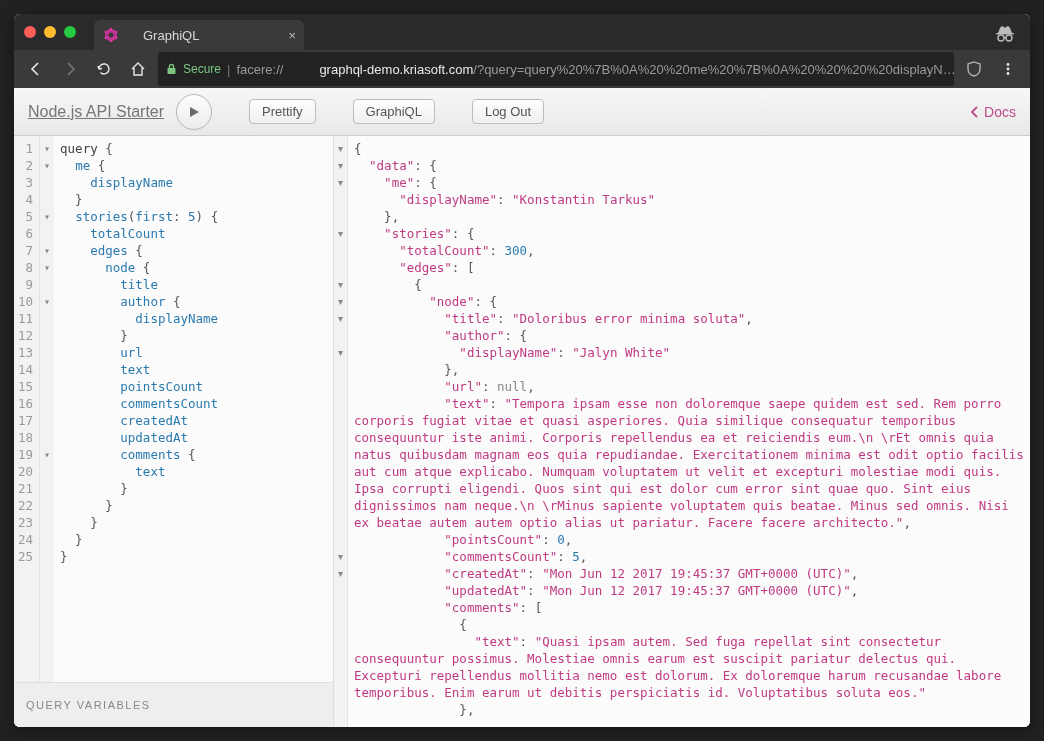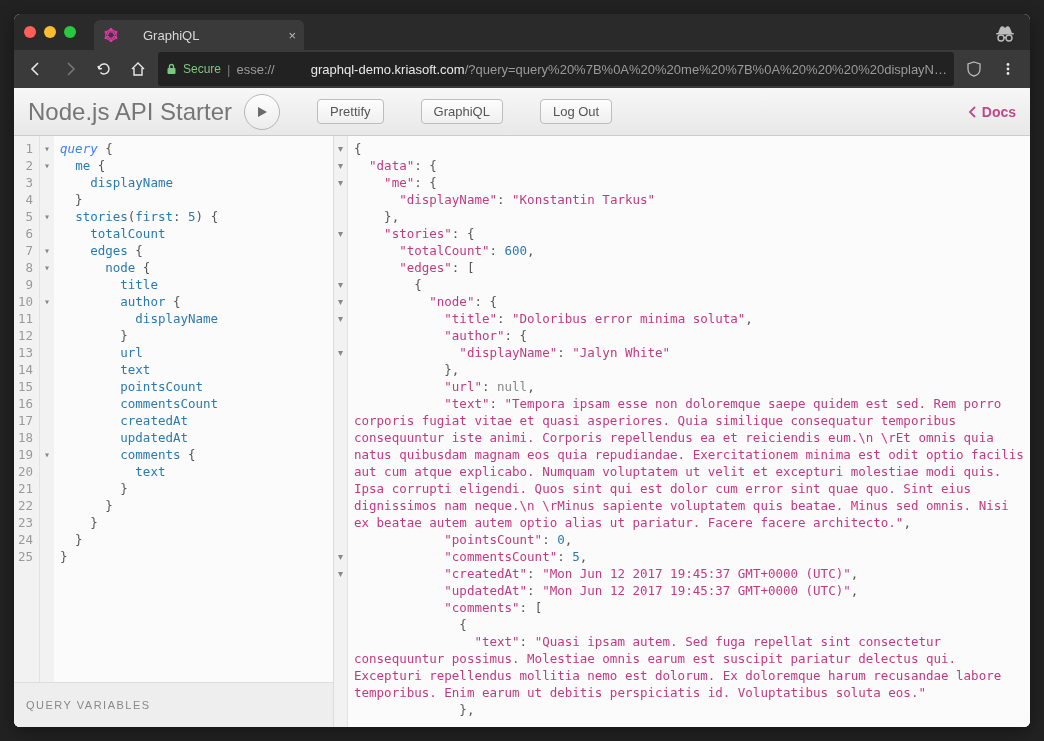--- a/index.html
+++ b/index.html
@@ -27,35 +27,35 @@
   .nav-btn { width:28px; height:28px; display:flex; align-items:center; justify-content:center; color:#999; }
   .nav-btn.enabled { color:#e8e8e8; }
   .omnibox { flex:1; background:#222; height:23px; border-radius:3px; display:flex; align-items:center; padding:17px 8px; gap:6px; color:#9a9a9a; font-size:13px; overflow:hidden; white-space:nowrap; }
   .omnibox .secure { color:#7cc680; font-size:12px; }
   .omnibox .sep { color:#777; }
   .omnibox .host { color:#e8e8e8;margin-left:36px; }
 
   
   .graphiql { flex:1; display:flex; flex-direction:column; background:#f6f6f6; min-height:0; }
   .gq-toolbar { height:48px; background:linear-gradient(#f7f7f7,#e8e8e8); border-bottom:1px solid #ccc; display:flex; align-items:center; padding:0 14px; gap:12px; }
-  .gq-title { font-size:24px; color:#767676; white-space:nowrap; }
+  .gq-title { font-size:16px; color:#767676; white-space:nowrap;text-decoration:underline; }
   .play { width:36px; height:36px; border-radius:50%; border:1px solid #b5b5b5; background:linear-gradient(#fdfdfd,#ececec); display:flex; align-items:center; justify-content:center; cursor:pointer; }
   .gq-btn { border:1px solid #bdbdbd; background:linear-gradient(#fdfdfd,#f0f0f0); padding:4px 12px; border-radius:4px; font-size:13px; color:#555; cursor:pointer;margin-left:25px; }
   .gq-toolbar .spacer { flex:1; }
-  .docs-btn { color:#bb4b88; font-size:14px; display:flex; align-items:center; gap:4px; cursor:pointer;font-weight:bold; }
+  .docs-btn { color:#bb4b88; font-size:14px; display:flex; align-items:center; gap:4px; cursor:pointer; }
   .docs-btn .chev { color:#bb4b88; }
 
   .gq-body { flex:1; display:flex; min-height:0; }
   .editor-pane { width:320px; display:flex; flex-direction:column; border-right:1px solid #ddd; background:#fbfbfb; min-height:0; }
   .code-area { flex:1; display:flex; overflow:hidden; font-family: Menlo, Consolas, monospace; font-size:12.5px; line-height:17px; background:#fbfbfb; }
   .gutter { background:#f2f2f2; color:#9a9a9a; text-align:right; padding:4px 6px 4px 4px; white-space:pre; border-right:1px solid #e3e3e3; }
   .fold-gutter { background:#f2f2f2; width:14px; padding:4px 0; white-space:pre; color:#888; font-size:10px; }
   .fold-gutter .arrow { display:block; height:17px; line-height:17px; text-align:center; }
   .code { padding:4px 6px; white-space:pre; color:#333; }
-  .kw { color:#3b82f6;font-style:italic; }
+  .kw { color:#404040; }
   .fld { color:#2a7ab0; }
   .num { color:#2a7ab0; }
   .punct { color:#555; }
 
   .var-header { height:45px; border-top:1px solid #ddd; background:#eee; color:#888; font-size:11px; letter-spacing:1.5px; display:flex; align-items:center; padding-left:12px; text-transform:uppercase; }
 
   .result-pane { flex:1; display:flex; overflow:hidden; background:#fbfbfb; }
   .result-fold { width:14px; background:#f2f2f2; border-right:1px solid #e3e3e3; padding:4px 0; font-size:10px; color:#888; }
   .result-fold .arrow { display:block; height:17px; line-height:17px; text-align:center; }
   .result-code { flex:1; padding:4px 6px; font-family:Menlo,Consolas,monospace; font-size:12.5px; line-height:17px; white-space:pre-wrap; word-break:break-word; color:#333; overflow:hidden; }
@@ -135,21 +135,21 @@
     </div>
     <div class="omnibox">
       <span>
         <svg width="11" height="12" viewBox="0 0 11 12">
             <rect x="1.5" y="5" width="8" height="6" rx="1" fill="#7cc680"></rect>
             <path d="M3.5 5 V3.5 a2 2 0 0 1 4 0 V5" fill="none" stroke="#7cc680" stroke-width="1.4"></path>
           </svg>
       </span>
       <span class="secure">Secure</span>
       <span class="sep">|</span>
-      <span><span>esse://</span><span class="host">graphql-demo.kriasoft.com</span><span>/?query=query%20%7B%0A%20%20me%20%7B%0A%20%20%20%20displayN…</span></span>
+      <span><span>facere://</span><span class="host">graphql-demo.kriasoft.com</span><span>/?query=query%20%7B%0A%20%20me%20%7B%0A%20%20%20%20displayN…</span></span>
     </div>
     <div class="nav-btn enabled">
       <svg width="16" height="16" viewBox="0 0 16 16">
           <path d="M8 1 L14 3 V8 C14 12 11 14.5 8 15 C5 14.5 2 12 2 8 V3 Z" fill="none" stroke="#bbb" stroke-width="1.3"></path>
         </svg>
     </div>
     <div class="nav-btn enabled">
       <svg width="14" height="14" viewBox="0 0 14 14">
           <circle cx="7" cy="2.5" r="1.4" fill="#e8e8e8"></circle>
           <circle cx="7" cy="7" r="1.4" fill="#e8e8e8"></circle>
@@ -252,21 +252,21 @@
             <span class="arrow"> </span>
             <span class="arrow"> </span>
             <span class="arrow"> </span>
           </div>
         <div class="result-code" id="result-code"><span class="rpn">{</span>
   <span class="rkey">"data"</span><span class="rpn">: {</span>
     <span class="rkey">"me"</span><span class="rpn">: {</span>
       <span class="rkey">"displayName"</span><span class="rpn">: </span><span class="rstr">"Konstantin Tarkus"</span>
     <span class="rpn">},</span>
     <span class="rkey">"stories"</span><span class="rpn">: {</span>
-      <span class="rkey">"totalCount"</span><span class="rpn">: </span><span class="rnum">600</span><span class="rpn">,</span>
+      <span class="rkey">"totalCount"</span><span class="rpn">: </span><span class="rnum">300</span><span class="rpn">,</span>
       <span class="rkey">"edges"</span><span class="rpn">: [</span>
         <span class="rpn">{</span>
           <span class="rkey">"node"</span><span class="rpn">: {</span>
             <span class="rkey">"title"</span><span class="rpn">: </span><span class="rstr">"Doloribus error minima soluta"</span><span class="rpn">,</span>
             <span class="rkey">"author"</span><span class="rpn">: {</span>
               <span class="rkey">"displayName"</span><span class="rpn">: </span><span class="rstr">"Jalyn White"</span>
             <span class="rpn">},</span>
             <span class="rkey">"url"</span><span class="rpn">: </span><span class="rnull">null</span><span class="rpn">,</span>
             <span class="rkey">"text"</span><span class="rpn">: </span><span class="rstr">"Tempora ipsam esse non doloremque saepe quidem est sed. Rem porro corporis fugiat vitae et quasi asperiores. Quia similique consequatur temporibus consequuntur iste animi. Corporis repellendus ea et reiciendis eum.\n \rEt omnis quia natus quibusdam magnam eos quia repudiandae. Exercitationem minima est odit optio facilis aut cum atque explicabo. Numquam voluptatem ut velit et excepturi molestiae modi quis. Ipsa corrupti eligendi. Quos sint qui est dolor cum error sint quae quo. Sint eius dignissimos nam neque.\n \rMinus sapiente voluptatem quis beatae. Minus sed omnis. Nisi ex beatae autem autem optio alias ut pariatur. Facere facere architecto."</span><span class="rpn">,</span>
             <span class="rkey">"pointsCount"</span><span class="rpn">: </span><span class="rnum">0</span><span class="rpn">,</span>

